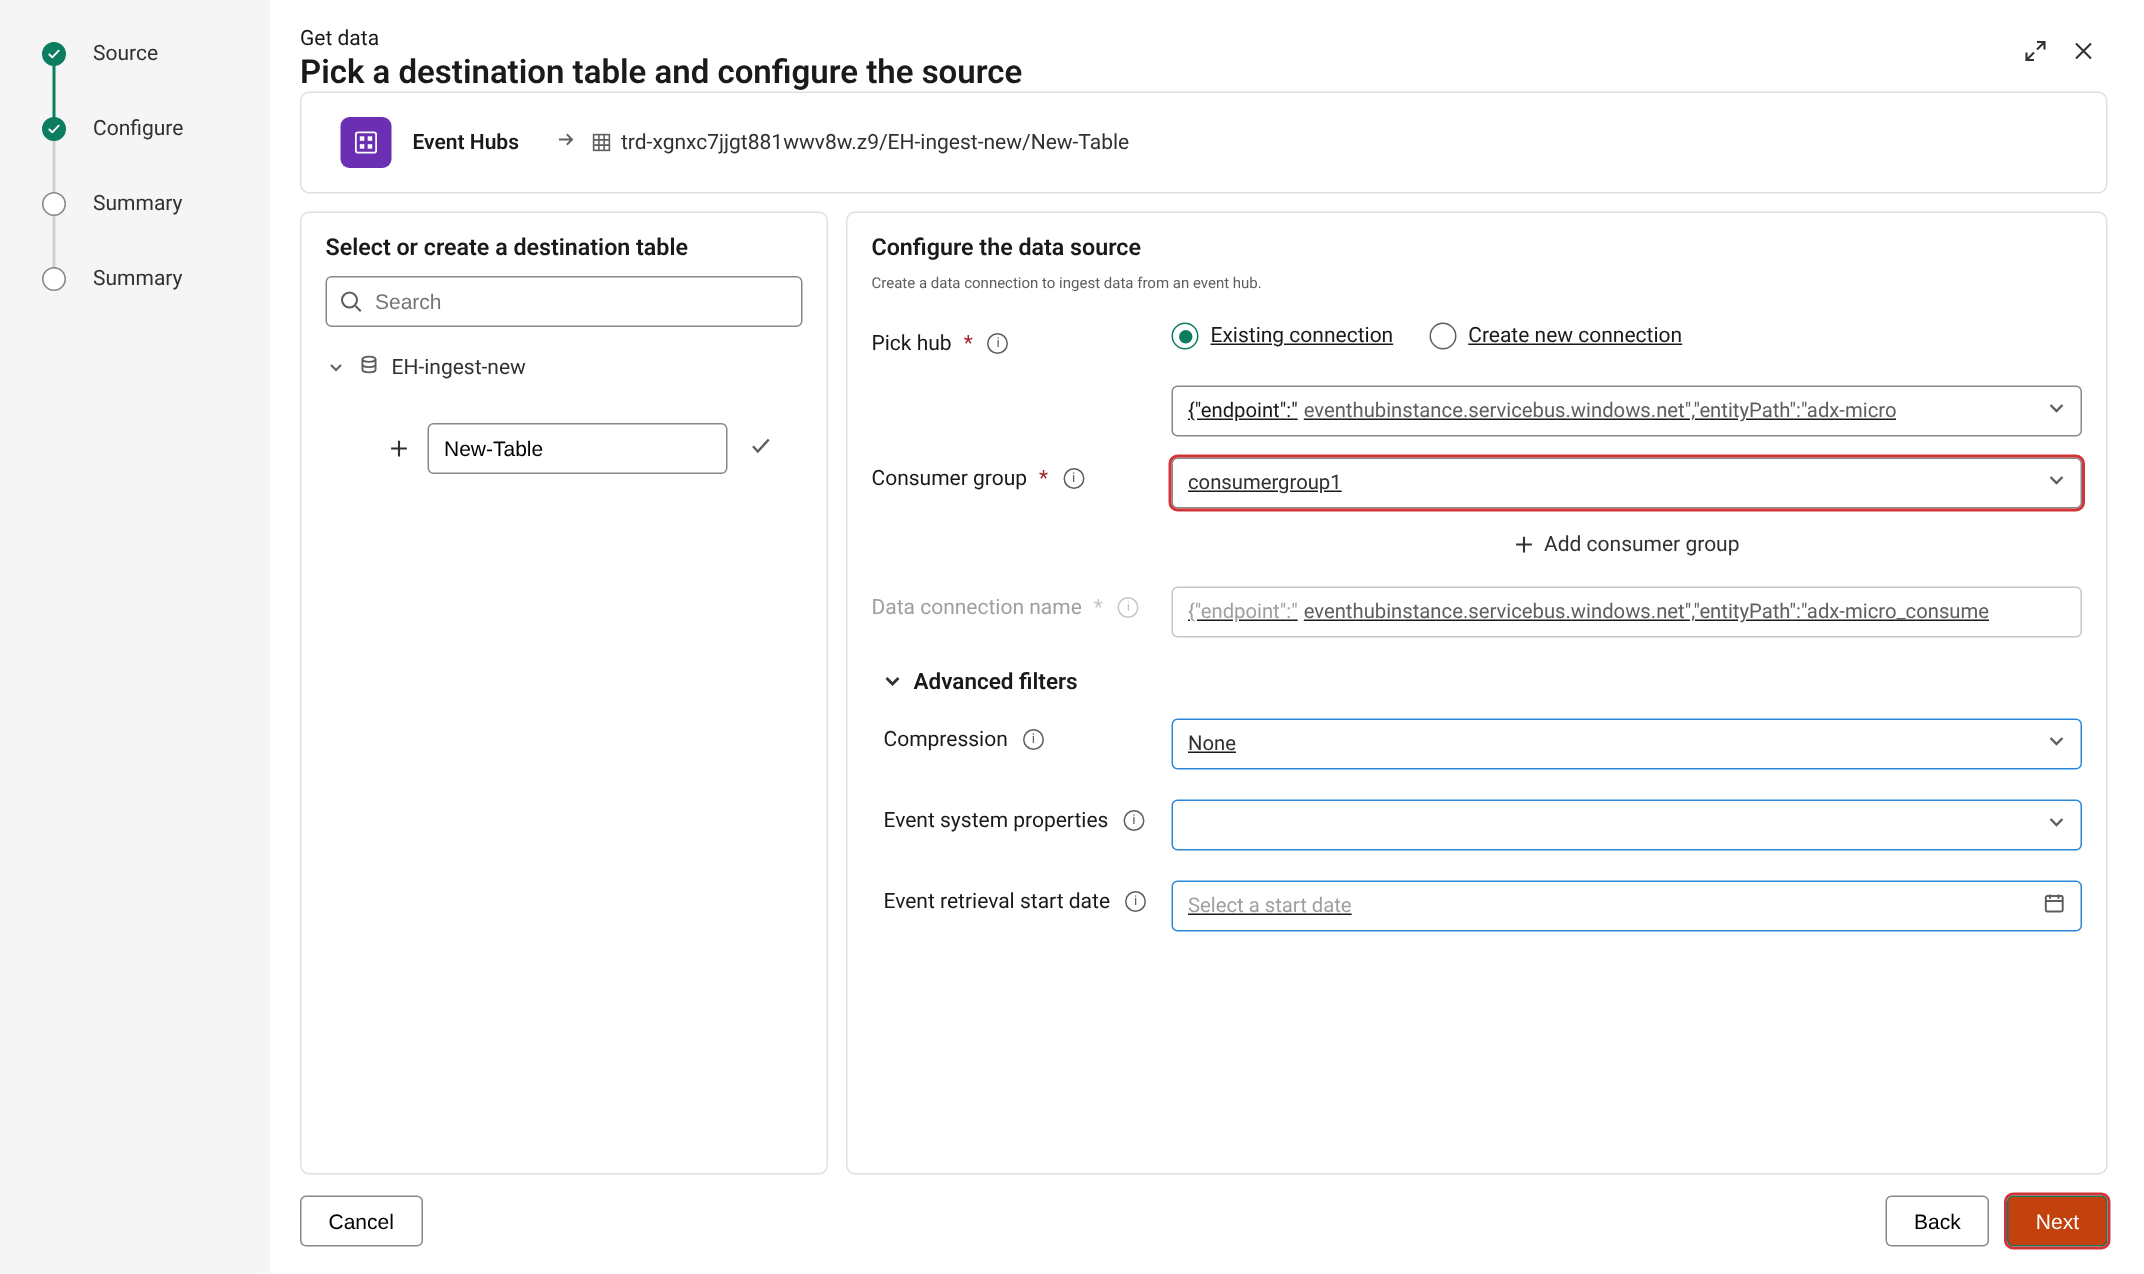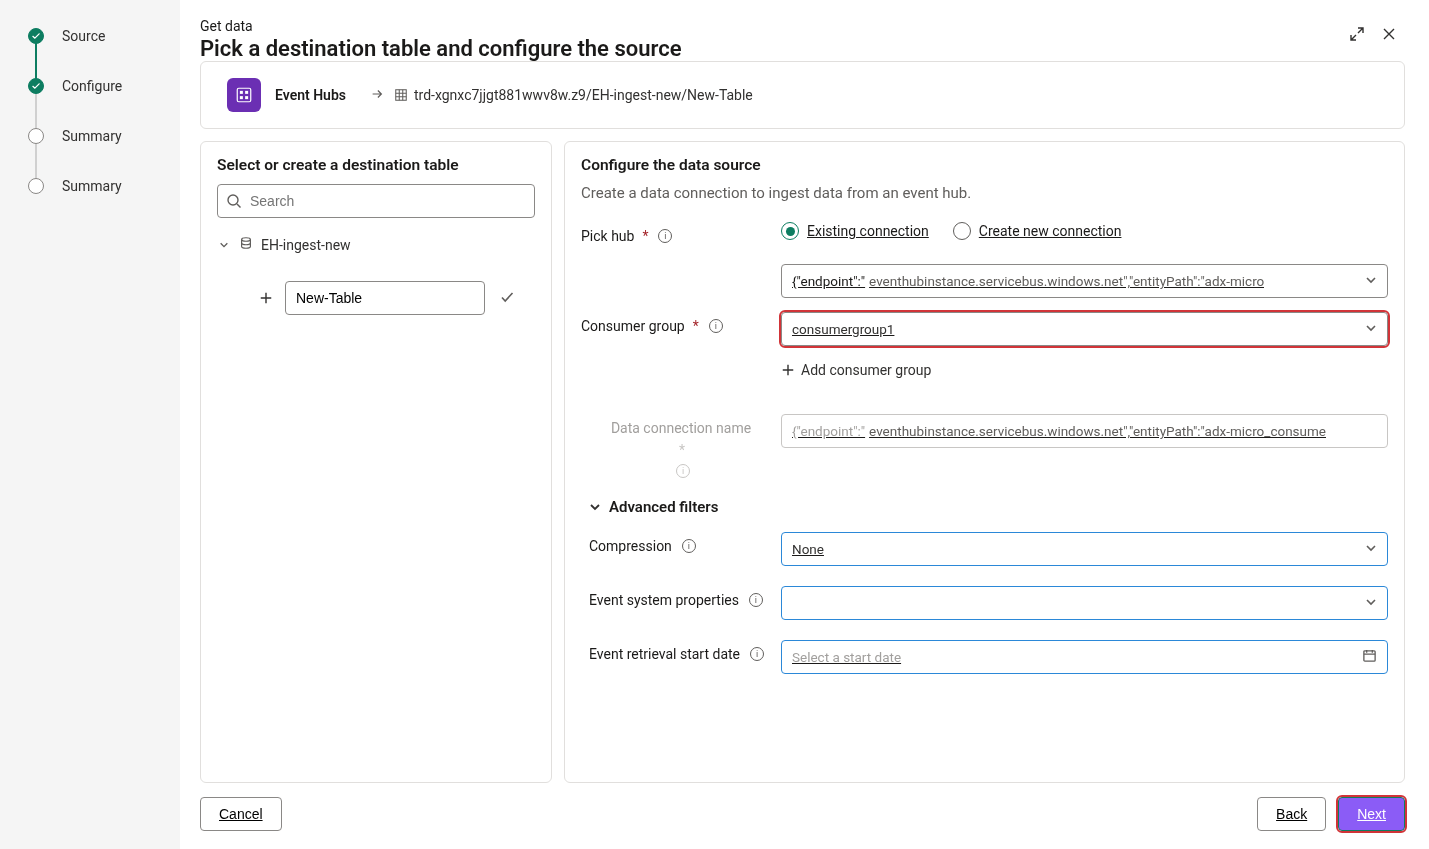--- a/index.html
+++ b/index.html
@@ -33,21 +33,21 @@
   .bc-arrow { margin:0 10px; color:#605e5c;}
   .bc-path { display:flex; align-items:center; gap:6px; color:#323130;}
 
   
   .panes { display:flex; gap:12px; flex:1; margin-top:12px; min-height:0;}
   .pane { border:1px solid #e1dfdd; border-radius:6px; padding:14px 16px; overflow:hidden;}
   .pane-left { flex:0 0 352px;}
   .pane-right { flex:1; position:relative;}
 
   .pane-title { font-weight:600; font-size:15.5px; margin-bottom:10px;}
-  .pane-sub { color:#605e5c; font-size:15px; margin-bottom:20px;}
+  .pane-sub { color:#605e5c; font-size:10px; margin-bottom:20px;}
 
   
   .search-box { position:relative; margin-bottom:16px;}
   .search-box input { width:100%; height:34px; border:1px solid #8a8886; border-radius:4px; padding:0 10px 0 32px; font-size:14px; background:#fff;}
   .search-box svg { position:absolute; left:9px; top:9px; width:16px; height:16px; stroke:#605e5c; stroke-width:1.4; fill:none;}
 
   .tree-row { display:flex; align-items:center; gap:8px; padding:2px 0; color:#323130;}
   .tree-caret { width:14px; height:14px; display:flex; align-items:center; justify-content:center; cursor:pointer;}
   .tree-caret svg { width:10px; height:10px; stroke:#605e5c; fill:none; stroke-width:1.6;}
   .tree-db svg { width:14px; height:14px; stroke:#605e5c; fill:none; stroke-width:1.4;}
@@ -56,21 +56,21 @@
   .add-btn { width:22px; height:22px; display:flex; align-items:center; justify-content:center; margin-right:8px; cursor:pointer;}
   .add-btn svg { width:14px; height:14px; stroke:#323130; stroke-width:1.6;}
   .table-input { height:34px; border:1px solid #8a8886; border-radius:4px; padding:0 10px; font-size:14px; width:200px; background:#fff;}
   .check { margin-left:14px; color:#605e5c;}
   .check svg { width:16px; height:16px; stroke:currentColor; stroke-width:1.6; fill:none;}
 
   
   .form-row { display:flex; align-items:flex-start; margin-bottom:20px;}
   .form-row.indent-row { margin-bottom:14px;}
   .form-label { flex:0 0 200px; padding-top:6px; font-size:14px; color:#1b1a19; display:flex; align-items:center; gap:6px;}
-  .form-label.disabled { color:#a19f9d;flex-direction:column;}
+  .form-label.disabled { color:#a19f9d;}
   .req { color:#a4262c; margin-left:2px;}
   .info-icon { width:14px; height:14px; border:1px solid currentColor; border-radius:50%; font-size:9px; display:flex; align-items:center; justify-content:center; color:#605e5c; margin-left:4px;}
   .form-field { flex:1;text-decoration:underline; }
 
   .radio-row { display:flex; align-items:center; gap:24px;}
   .radio { display:flex; align-items:center; cursor:pointer; gap:8px;}
   .radio-dot { width:18px; height:18px; border-radius:50%; border:1px solid #605e5c; display:flex; align-items:center; justify-content:center;}
   .radio-dot .inner { width:9px; height:9px; border-radius:50%; background:transparent;}
   .radio.sel .radio-dot { border-color:#0d7d61;}
   .radio.sel .radio-dot .inner { background:#0d7d61;}
@@ -83,34 +83,34 @@
   .select.disabled, .textinput.disabled { color:#a19f9d; border-color:#c8c6c4;}
   .token-prefix { color:#1b1a19; padding-right:4px;}
   .token-rest { color:#605e5c; white-space:nowrap; overflow:hidden; text-overflow:ellipsis;}
   .select.highlight-red { outline:2.5px solid #d13438; outline-offset:0;}
   .select.blue-border { border-color:#2b88d8;}
   .select.dater { padding-right:32px;}
   .select .cal { position:absolute; right:10px; top:50%; transform:translateY(-50%);}
   .select .cal svg { width:15px; height:15px; stroke:#605e5c; fill:none; stroke-width:1.4;}
   .placeholder-text { color:#a19f9d;}
 
-  .add-cg-row { display:flex; margin:-4px 0 36px 200px; }
+  .add-cg-row { display:flex; justify-content:center; margin:-4px 0 20px 200px; }
   .add-cg { display:flex; align-items:center; gap:6px; color:#323130; cursor:pointer;}
   .add-cg svg { width:14px; height:14px; stroke:#323130; stroke-width:1.6;}
 
   .adv-header { display:flex; align-items:center; gap:8px; font-weight:600; font-size:15px; margin:4px 0 16px 8px;}
   .adv-header svg { width:12px; height:12px; stroke:#323130; stroke-width:1.8; fill:none;}
 
   .adv-row .form-label { flex:0 0 200px; padding-left:8px; font-size:14px;}
 
   
   .footer { display:flex; align-items:center; margin-top:14px;}
   .footer .spacer { flex:1;}
-  .btn { height:34px; padding:0 18px; border-radius:4px; border:1px solid #8a8886; background:#fff; font-size:14px; cursor:pointer; display:flex; align-items:center; justify-content:center;text-decoration:underline;}
-  .btn.primary { background:#8b5cf6; border-color:#0d7d61; color:#fff; }
+  .btn { height:34px; padding:0 18px; border-radius:4px; border:1px solid #8a8886; background:#fff; font-size:14px; cursor:pointer; display:flex; align-items:center; justify-content:center;}
+  .btn.primary { background:#c2410c; border-color:#0d7d61; color:#fff; }
   .btn-next-wrap { outline:2.5px solid #d13438; border-radius:4px;}
   .btn + .btn, .btn + .btn-next-wrap { margin-left:12px;}
 </style>
 </head>
 <body>
 
 <div class="sidebar">
   <div class="sidebar-steps">
     <div class="sidebar-line seg1"></div>
     <div class="sidebar-line" style="top:62px; height:100px;"></div>

